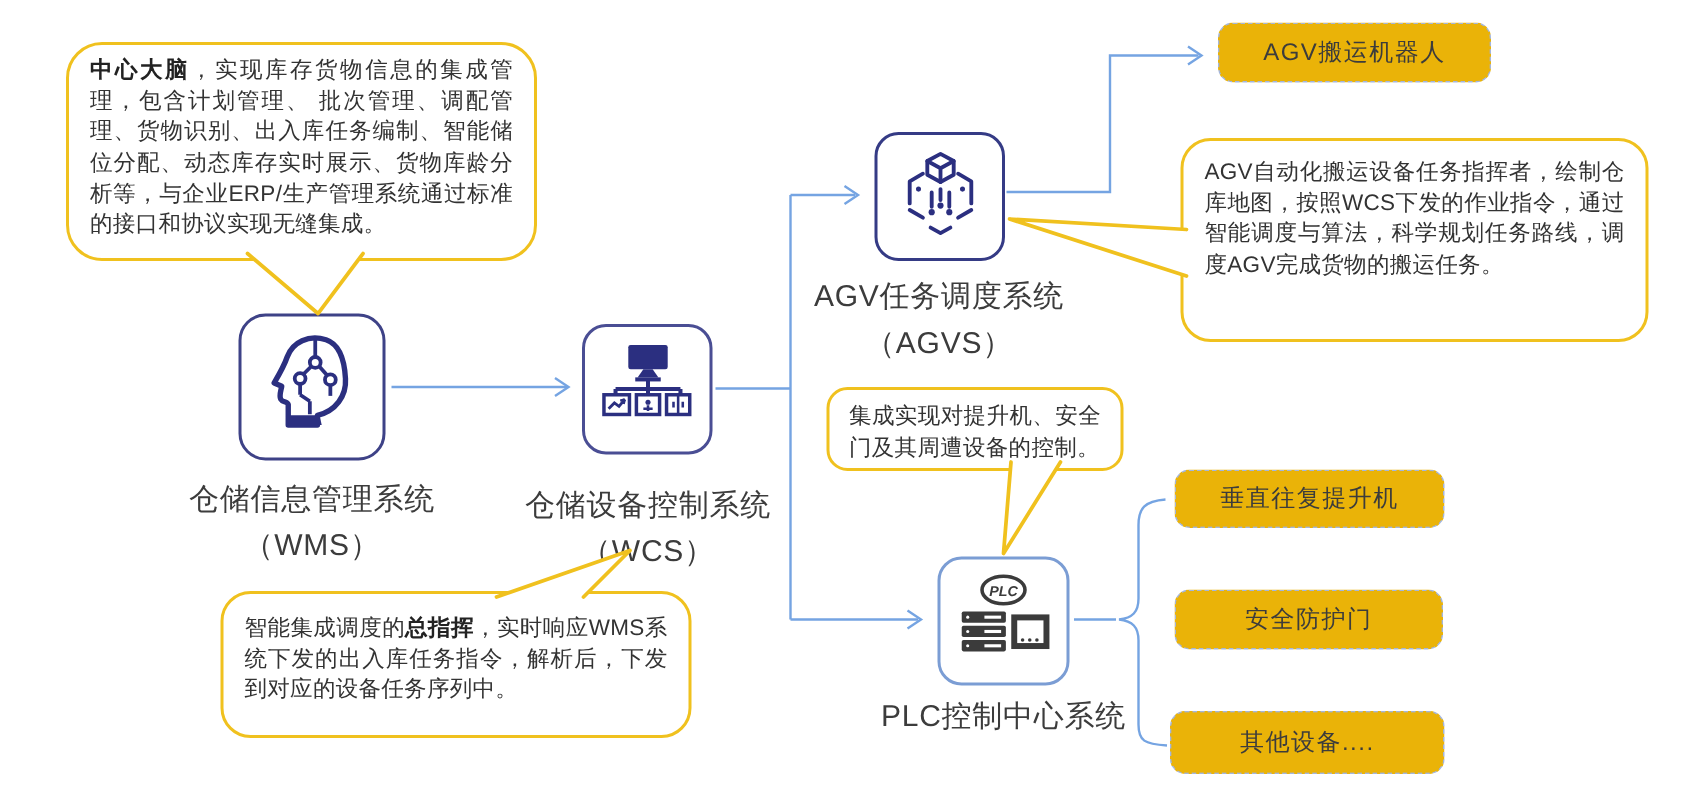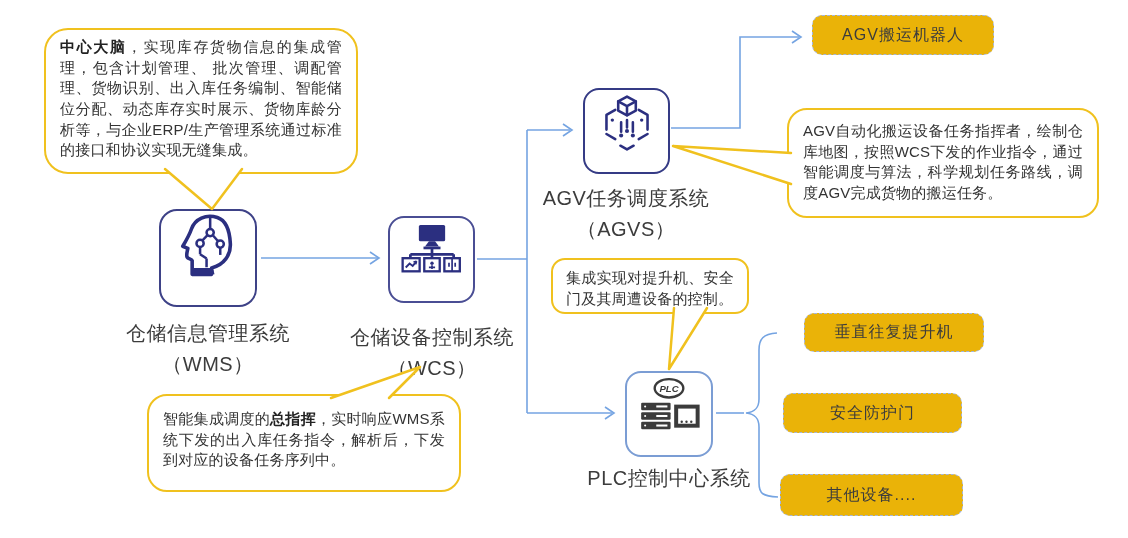--- a/index.html
+++ b/index.html
@@ -7,28 +7,28 @@
 
   
   .callout{
     position:absolute;box-sizing:border-box;background:#fff;
     border:2.5px solid #F0C11E;color:#333333;
     font-size:15px;line-height:1.38;text-align:justify;
     letter-spacing:.2px;
   }
   .callout b{font-weight:bold;color:#222;}
   #callout-wms {left:44px; top:28px; width:314px; height:146px; border-radius:24px; padding:7px 14px;}
-  #callout-agvs{left:787px;top:92px; width:312px; height:110px; border-radius:20px; padding:11px 14px;margin-top:16px;}
+  #callout-agvs{left:787px;top:92px; width:312px; height:136px; border-radius:20px; padding:11px 14px;}
   #callout-plc {left:551px;top:258px;width:198px; height:56px;  border-radius:14px; padding:8px 13px;}
   #callout-wcs {left:147px;top:394px;width:314px; height:98px;  border-radius:20px; padding:13px 14px;}
 
   
   .node{
     position:absolute;box-sizing:border-box;background:#fff;
-    display:flex;align-items:flex-start;justify-content:center;
+    display:flex;align-items:center;justify-content:center;
   }
   #node-wms {left:159px;top:209px;width:98px;height:98px;border:2px solid #3E4287;border-radius:18px;}
   #node-wcs {left:388px;top:216px;width:87px;height:87px;border:2px solid #4A4E94;border-radius:16px;}
   #node-agvs{left:583px;top:88px; width:87px;height:86px;border:2px solid #353B85;border-radius:16px;}
   #node-plc {left:625px;top:371px;width:88px;height:86px;border:2px solid #7B9DD4;border-radius:16px;}
 
   .node-label{
     position:absolute;width:184px;text-align:center;color:#3C3C3C;
     font-size:20px;line-height:1.55;letter-spacing:.5px;
   }
@@ -38,21 +38,21 @@
   #label-plc {left:577px;top:463px;}
 
   
   .endbox{
     position:absolute;box-sizing:border-box;background:#eab308;
     border:1.5px dashed #A4B6DD;border-radius:10px;
     display:flex;align-items:center;justify-content:center;
     color:#3C3C3C;font-size:16px;letter-spacing:1px;
   }
   #box-agv-robot{left:812px;top:15px; width:182px;height:40px;}
-  #box-lift    {left:783px;top:313px;width:180px;height:39px;margin-left:21px;}
+  #box-lift    {left:783px;top:313px;width:180px;height:39px;}
   #box-door    {left:783px;top:393px;width:179px;height:40px;}
   #box-other   {left:780px;top:474px;width:183px;height:42px;}
 
   
   #connector-layer{position:absolute;left:0;top:0;width:1128px;height:538px;pointer-events:none;z-index:6;}
   .line{stroke:#75A4E2;stroke-width:1.6;fill:none;}
   .tail{fill:#ffffff;stroke:#F0C11E;stroke-width:2.5;stroke-linejoin:round;stroke-linecap:round;}
 </style>
 </head>
 <body>

